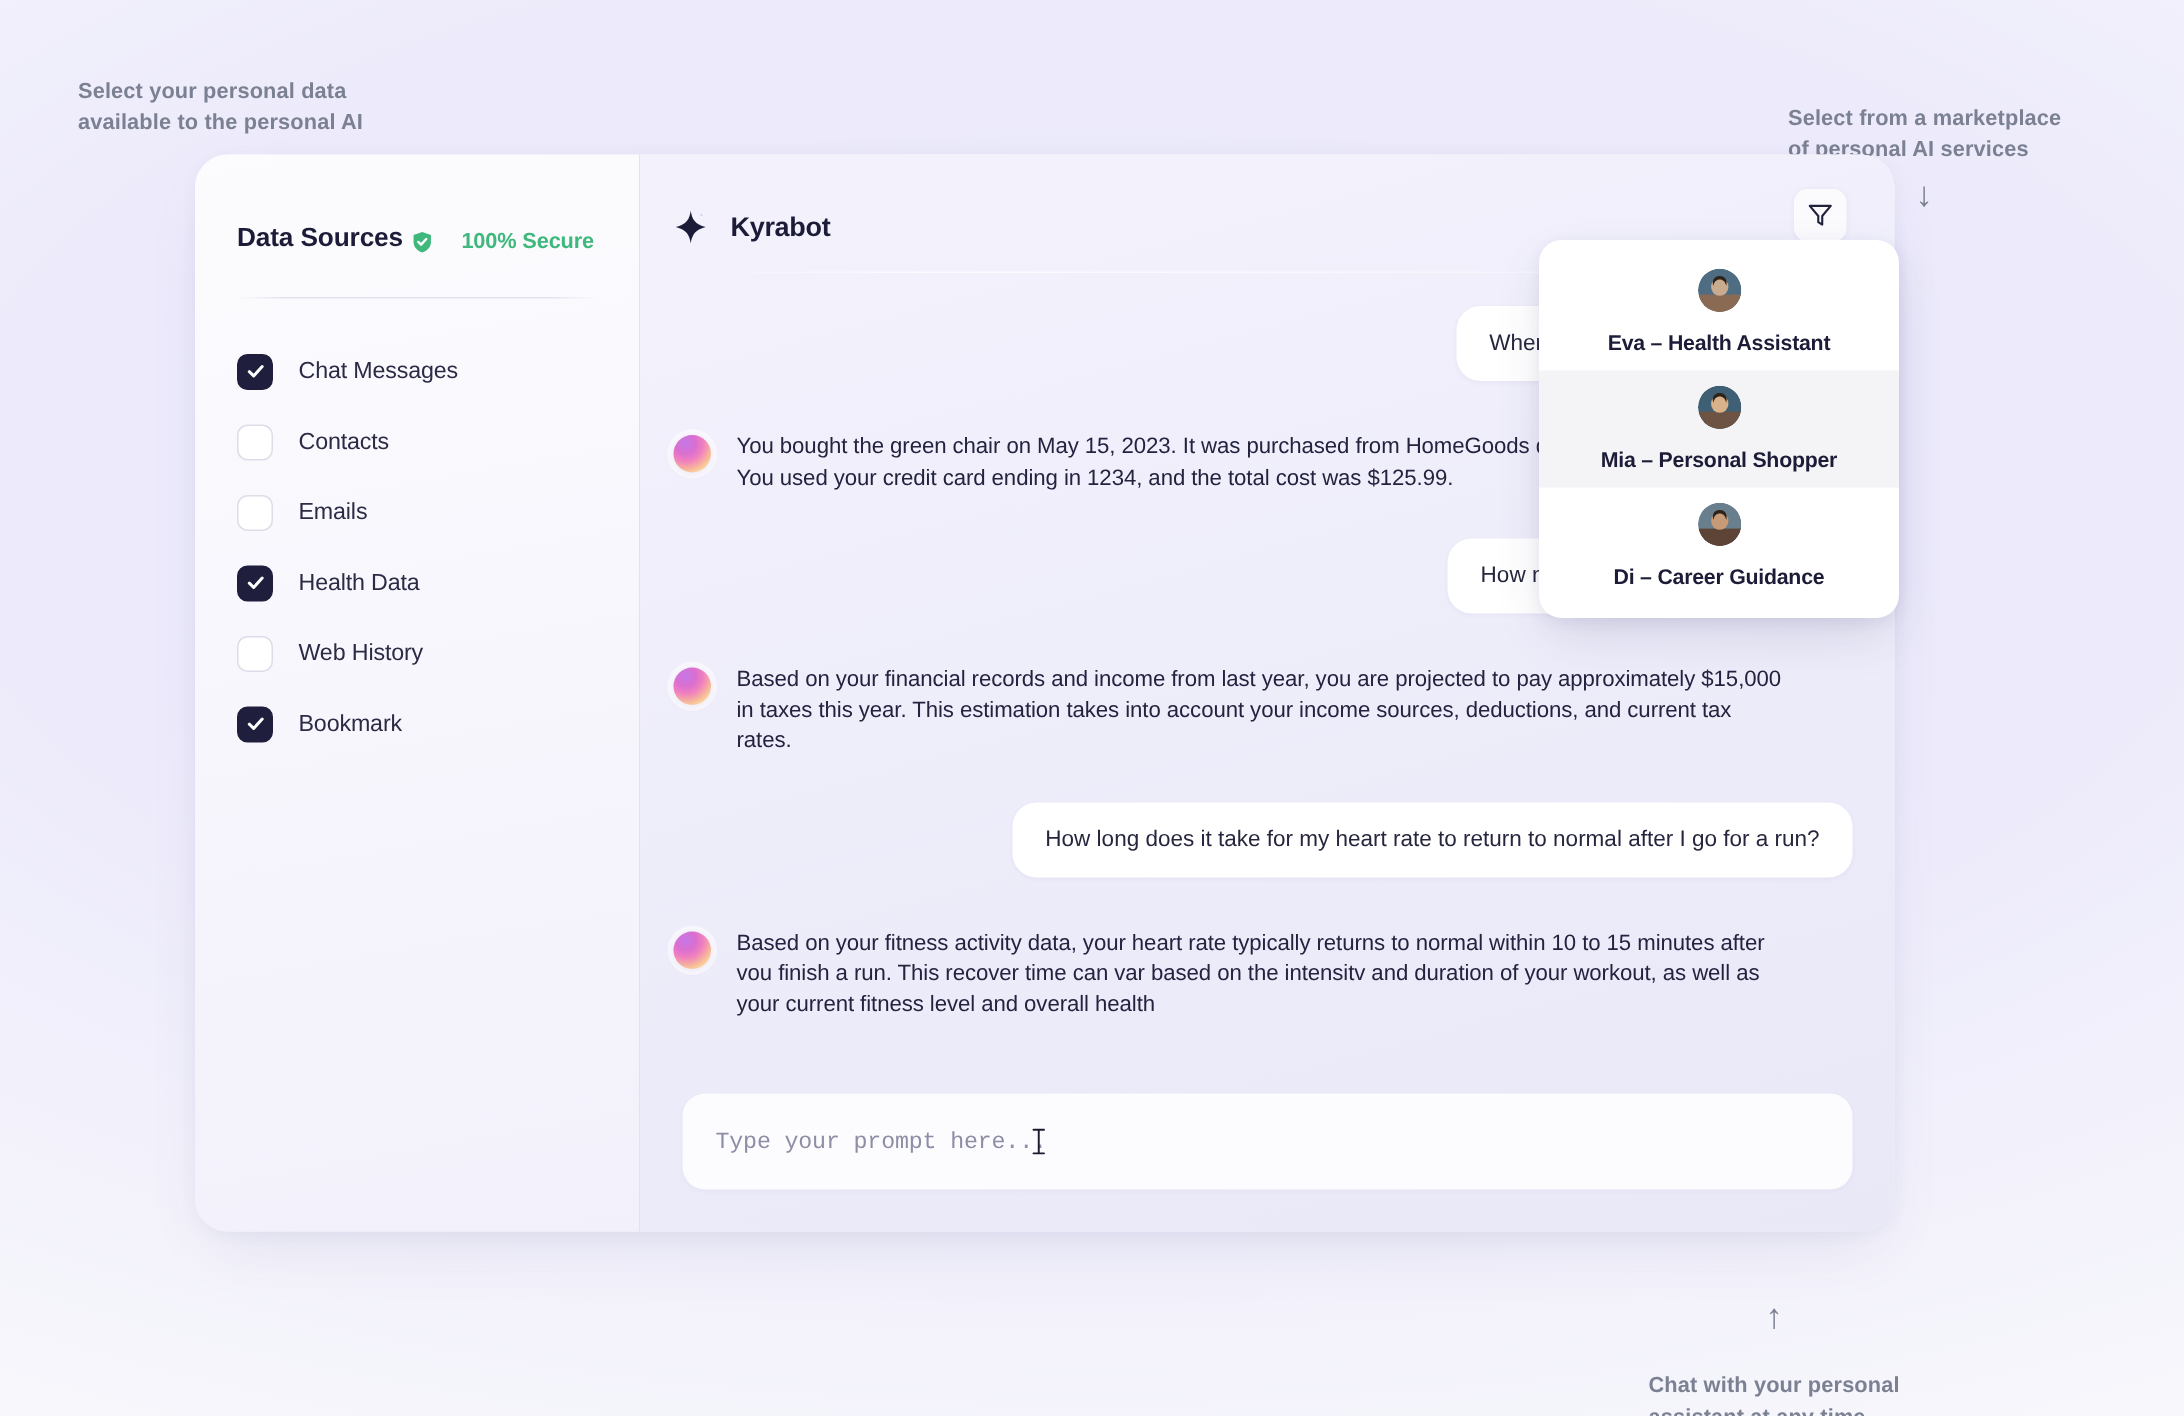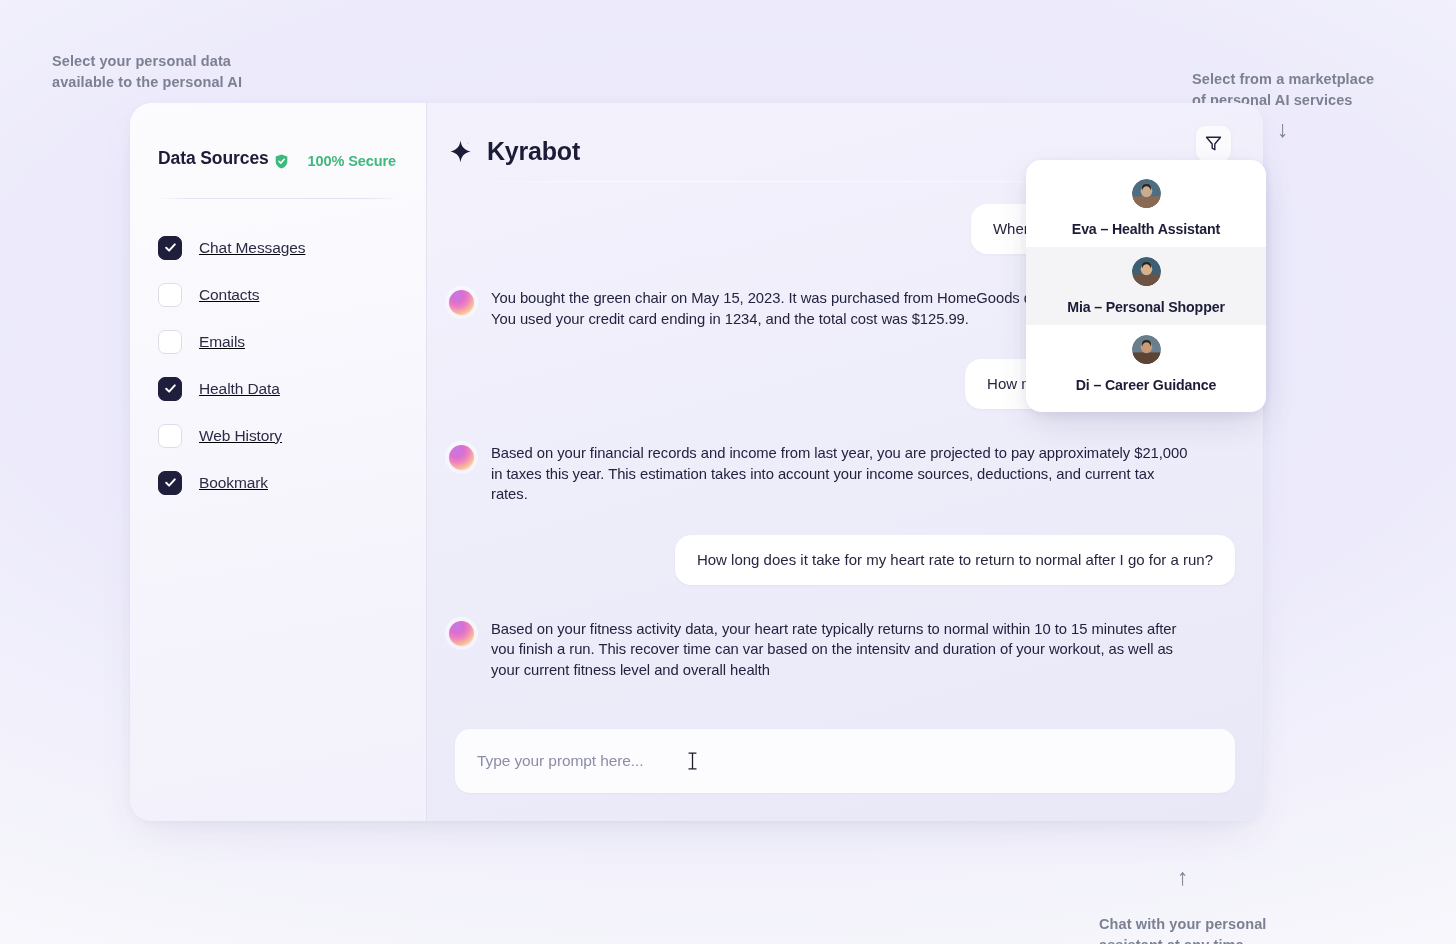--- a/index.html
+++ b/index.html
@@ -95,21 +95,21 @@
     margin-top: 20px;
   }
   .shield { width: 13px; height: 15px; display:block; }
 
   .sidebar-divider {
     margin: 29px 0 0 0;
     height: 1px;
     background: linear-gradient(90deg, rgba(226,225,240,0) 0%, #e3e2f0 12%, #e3e2f0 88%, rgba(226,225,240,0) 100%);
   }
 
-  .source-list { margin-top: 25px; text-decoration: underline; }
+  .source-list { margin-top: 25px; }
 
   .source-item {
     display: flex;
     align-items: center;
     gap: 17px;
     height: 47px;
     cursor: pointer;
   }
   .checkbox {
     width: 24px;
@@ -147,21 +147,21 @@
 
   .chat-header {
     display: flex;
     align-items: center;
     gap: 15px;
     padding: 25px 0 0 22px;
     height: 72px;
   }
   .sparkle { width: 23px; height: 23px; display:block; }
   .bot-name {
-    font-size: 25px;
+    font-size: 18px;
     font-weight: 700;
     color: #1c1c38;
     letter-spacing: -0.2px;
   }
   .header-divider {
     margin: 6px 28px 0 22px;
     height: 1px;
     background: linear-gradient(90deg, rgba(255,255,255,0) 0%, #fafaff 20%, #f6f5fd 80%, rgba(255,255,255,0) 100%);
   }
 
@@ -242,21 +242,21 @@
     height: 64px;
     display: flex;
     align-items: center;
     padding: 0 22px;
     box-shadow: 0 1px 3px rgba(70,70,130,0.04);
   }
   .composer-input {
     border: 0;
     outline: 0;
     background: transparent;
-    font-family: Liberation Sans, sans-serif;
+    font-family: Liberation Mono, monospace;
     font-size: 15.5px;
     color: #0369a1;
     width: 100%;
     letter-spacing: -0.1px;
   }
   .composer-input::placeholder { color: #8d8da6; }
   .ibeam {
     position: absolute;
     left: 232px;
     top: 50%;
@@ -465,21 +465,21 @@
         </div>
         <div class="msg-bot">
           <span class="orb"></span>
           <div class="bot-text">You bought the green chair on May 15, 2023. It was purchased from HomeGoods during their spring sale. You used your credit card ending in 1234, and the total cost was $125.99.</div>
         </div>
         <div class="msg-user">
           <div class="bubble-user">How much tax will I pay this year?</div>
         </div>
         <div class="msg-bot">
           <span class="orb"></span>
-          <div class="bot-text">Based on your financial records and income from last year, you are projected to pay approximately $21,000 in taxes this year. This estimation takes into account your income sources, deductions, and current tax rates.</div>
+          <div class="bot-text">Based on your financial records and income from last year, you are projected to pay approximately $15,000 in taxes this year. This estimation takes into account your income sources, deductions, and current tax rates.</div>
         </div>
         <div class="msg-user">
           <div class="bubble-user">How long does it take for my heart rate to return to normal after I go for a run?</div>
         </div>
         <div class="msg-bot">
           <span class="orb"></span>
           <div class="bot-text">Based on your fitness activity data, your heart rate typically returns to normal within 10 to 15 minutes after vou finish a run. This recover time can var based on the intensitv and duration of your workout, as well as your current fitness level and overall health</div>
         </div>
       </div>
 

